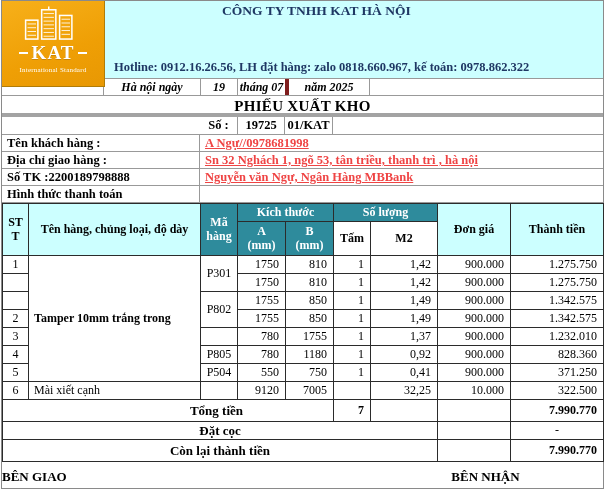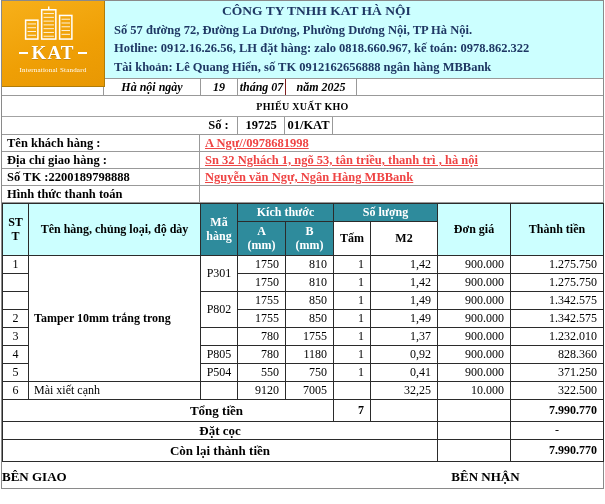--- a/index.html
+++ b/index.html
@@ -30,25 +30,25 @@
   .company-line { font-size:12.5px; white-space:nowrap; }
 
   
   .date-row { display:flex; height:17px; border-bottom:1px solid #999; align-items:stretch;
               font-style:italic; font-weight:bold; font-size:12px; }
   .date-row > div { line-height:16px; }
   .dr-spacer { width:101px; }
   .dr-place { width:97px; text-align:center; border-left:1px solid #999; }
   .dr-day   { width:37px; text-align:center; border-left:1px solid #999; }
   .dr-month { width:48px; text-align:center; border-left:1px solid #999; }
-  .dr-year  { width:72px; text-align:center; border-left:1px solid #7f1d1d; border-right:1px solid #999; }
+  .dr-year  { width:85px; text-align:center; border-left:4px solid #7f1d1d; border-right:1px solid #999; }
 
   
   .title-row { height:21px; line-height:21px; text-align:center; font-weight:bold;
-               font-size:10px; border-bottom:1px solid #a3a3a3; letter-spacing:0.3px; }
+               font-size:15px; border-bottom:4px solid #a3a3a3; letter-spacing:0.3px; }
   .doc-row { display:flex; height:18px; border-bottom:1px solid #999; font-weight:bold;
              font-size:12.5px; align-items:flex-start; }
   .doc-row > div { line-height:17px; }
   .doc-spacer { width:198px; }
   .doc-label  { width:37px; text-align:center; }
   .doc-number { width:48px; text-align:center; border-left:1px solid #999; border-right:1px solid #999; }
   .doc-code   { width:48px; text-align:center; border-right:1px solid #999; }
 
   
   .cust-row { display:flex; height:17px; border-bottom:1px solid #999; font-size:12.5px; align-items:stretch; }
@@ -103,23 +103,21 @@
       </svg>
       <div class="brand-row">
         <span class="hline"></span>
           <span>KAT</span>
           <span class="hline"></span>
       </div>
       <div class="tagline">International Standard</div>
     </div>
     <div class="company-info">
       <div class="company-name">CÔNG TY TNHH KAT HÀ NỘI</div>
-      <div class="company-line">Số 57 đường 72, Đường La Dương, Phường Dương Nội, TP Hà Nội.</div>
       <div class="company-line">Hotline: 0912.16.26.56, LH đặt hàng: zalo 0818.660.967, kế toán: 0978.862.322</div>
-      <div class="company-line">Tài khoản: Lê Quang Hiển, số TK 0912162656888  ngân hàng MBBank</div>
     </div>
   </div>
 
   <div class="date-row">
     <div class="dr-spacer"></div>
     <div class="dr-place">Hà nội ngày</div>
     <div class="dr-day">19</div>
     <div class="dr-month">tháng 07</div>
     <div class="dr-year">năm 2025</div>
   </div>

